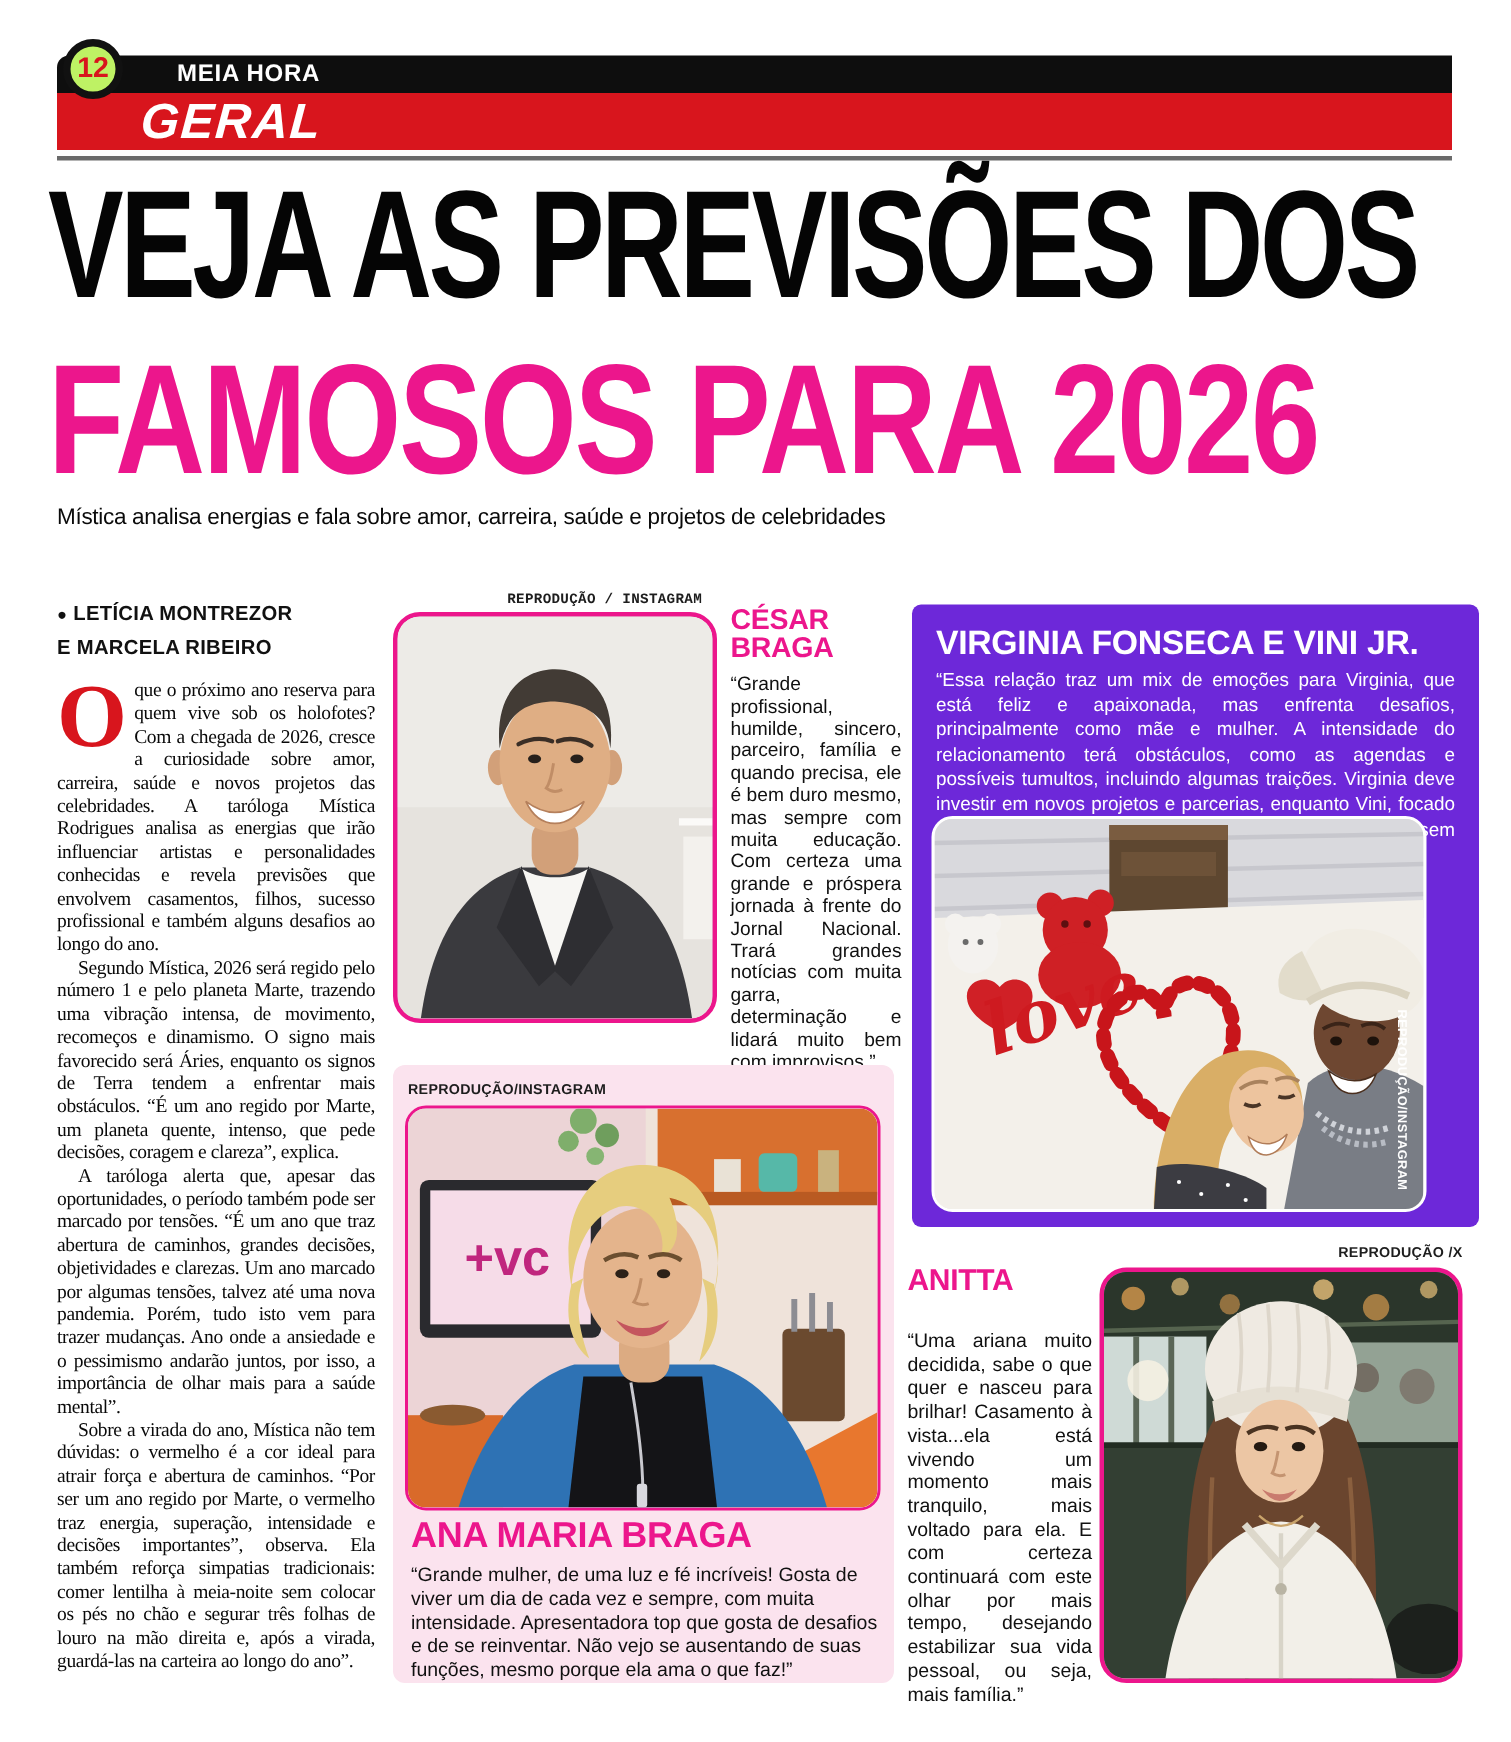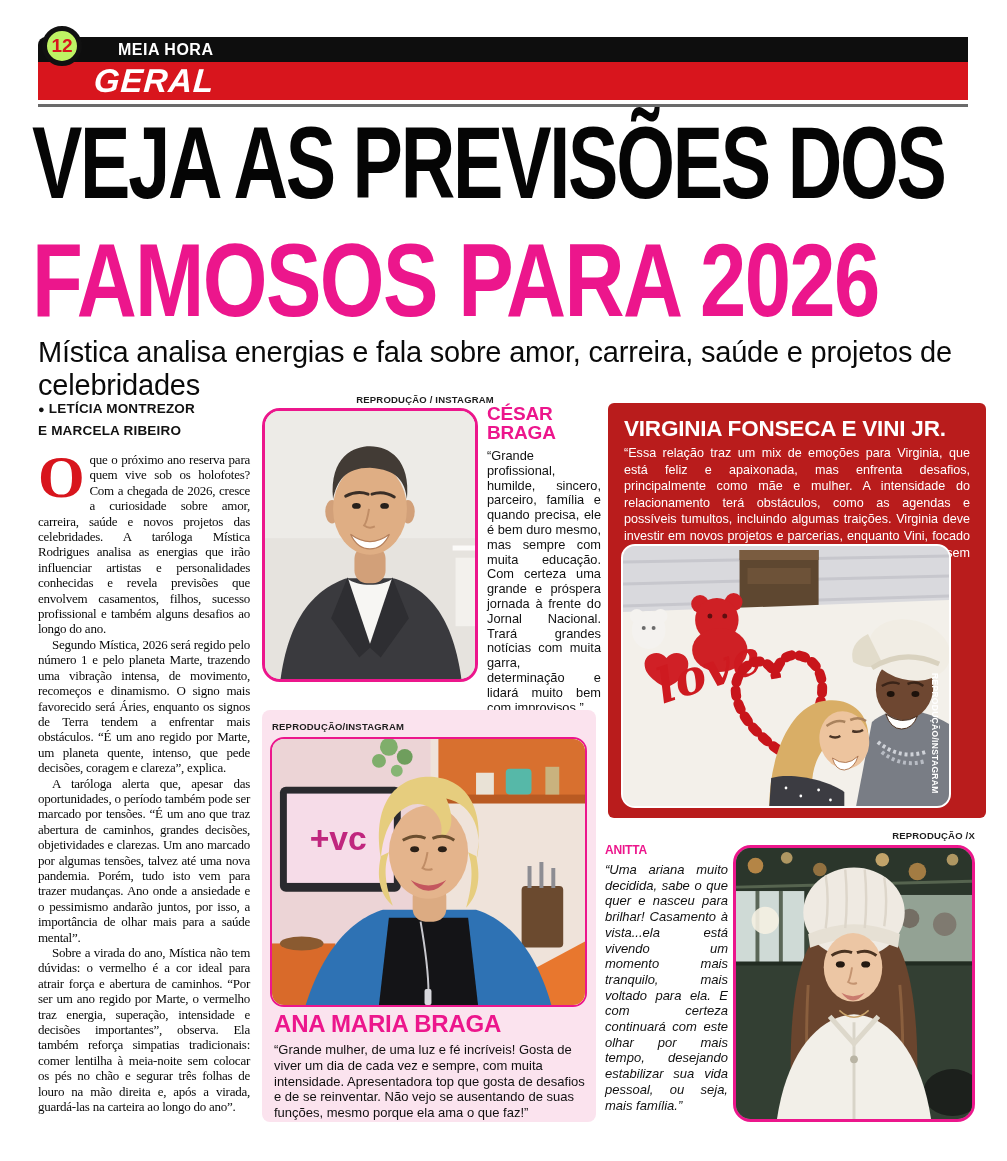--- a/index.html
+++ b/index.html
@@ -18,21 +18,21 @@
   .geral{color:#fff;font-weight:800;font-style:italic;font-size:33px;letter-spacing:1px;margin-left:56px;transform:skewX(-4deg);}
   .hrule{position:absolute;left:38px;top:104px;width:930px;height:3px;background:#6a6a6a;}
 
   
   .h1a{position:absolute;left:32px;top:112px;white-space:nowrap;}
   .h1a span{display:inline-block;transform:scaleX(.74);transform-origin:left top;
             font-size:102px;font-weight:700;letter-spacing:-3px;color:#050505;line-height:1;}
   .h1b{position:absolute;left:32px;top:228px;white-space:nowrap;}
   .h1b span{display:inline-block;transform:scaleX(.80);transform-origin:left top;
             font-size:104px;font-weight:800;letter-spacing:-2px;color:#ec168c;line-height:1;}
-  .subtitle{position:absolute;left:38px;top:336px;width:945px;font-size:29px;color:#0a0a0a;letter-spacing:-.2px;}
+  .subtitle{position:absolute;left:38px;top:336px;width:945px;font-size:15px;color:#0a0a0a;letter-spacing:-.2px;}
 
   
   .byline{position:absolute;left:38px;top:398px;font-size:13.5px;font-weight:800;line-height:21px;letter-spacing:.2px;}
   .byline .dot{font-size:11px;margin-right:4px;}
   .article{position:absolute;left:38px;top:452px;width:212px;
            font-family:"Liberation Serif",serif;font-size:13px;line-height:15.4px;
            text-align:justify;letter-spacing:-.25px;color:#090909;}
   .article p{margin:0;}
   .article p.ind{text-indent:14px;}
   .dropcap{float:left;color:#d8151d;font-weight:700;font-size:60px;line-height:46px;
@@ -46,42 +46,42 @@
   .photo{position:absolute;border:3px solid #ec168c;overflow:hidden;background:#ddd;}
   .photo svg{display:block;width:100%;height:100%;}
 
   
   .sec-name{color:#ec168c;font-weight:800;letter-spacing:-.2px;}
   .cesar-col{position:absolute;left:487px;top:404px;width:114px;}
   .cesar-col .sec-name{font-size:19px;line-height:19px;}
   .cesar-col .quote{margin-top:7px;font-size:12.8px;line-height:14.8px;text-align:justify;color:#101010;}
 
   
-  .vbox{position:absolute;left:608px;top:403px;width:378px;height:415px;background:#b91c1c;border-radius:6px;}
+  .vbox{position:absolute;left:608px;top:403px;width:378px;height:415px;background:#6d28d9;border-radius:6px;}
   .vbox .vname{margin:13px 16px 0 16px;color:#fff;font-size:22.5px;font-weight:800;letter-spacing:-.2px;}
   .vbox .vquote{margin:3px 16px 0 16px;color:#fff;font-size:12.6px;line-height:16.6px;text-align:justify;}
   .vphoto{position:absolute;left:13px;top:141px;width:326px;height:260px;border-radius:14px;
           border:2px solid #fff;overflow:hidden;background:#eee;}
   .vphoto svg{display:block;width:100%;height:100%;}
   .vcredit{position:absolute;right:9px;bottom:12px;writing-mode:vertical-rl;
            color:#fff;font-size:8.5px;font-weight:700;letter-spacing:.3px;}
 
   
   .abox{position:absolute;left:262px;top:710px;width:334px;height:412px;background:#fbe3ee;border-radius:8px;}
   .abox .credit{position:absolute;left:10px;top:11px;}
   .aphoto{position:absolute;left:8px;top:27px;width:313px;height:266px;border-radius:14px;
           border:2.5px solid #ec168c;overflow:hidden;background:#eee;}
   .aphoto svg{display:block;width:100%;height:100%;}
   .abox .sec-name{position:absolute;left:12px;top:300px;font-size:24px;}
   .abox .quote{position:absolute;left:12px;top:332px;width:312px;font-size:13px;line-height:15.8px;color:#101010;}
 
   
   .anitta-col{position:absolute;left:605px;top:843px;width:123px;}
-  .anitta-col .sec-name{font-size:12px;}
-  .anitta-col .quote{margin-top:5px;font-size:13px;line-height:15.7px;text-align:justify;color:#101010;font-style:italic;}
+  .anitta-col .sec-name{font-size:20px;}
+  .anitta-col .quote{margin-top:20px;font-size:13px;line-height:15.7px;text-align:justify;color:#101010;}
   .anitta-credit{position:absolute;left:733px;top:830px;width:242px;}
 </style>
 </head>
 <body>
 
 <div class="page">
 
   <div class="pagenum">
     <span>12</span>
   </div>
@@ -106,21 +106,21 @@
     <span>E MARCELA RIBEIRO</span>
   </div>
 
   <div class="article">
     <p><span class="dropcap">O</span><span>que o próximo ano reserva para quem vive sob os holofotes? Com a chegada de 2026, cresce a curiosidade sobre amor, carreira, saúde e novos projetos das celebridades. A taróloga Mística Rodrigues analisa as energias que irão influenciar artistas e personalidades conhecidas e revela previsões que envolvem casamentos, filhos, sucesso profissional e também alguns desafios ao longo do ano.</span></p>
     <p class="ind">Segundo Mística, 2026 será regido pelo número 1 e pelo planeta Marte, trazendo uma vibração intensa, de movimento, recomeços e dinamismo. O signo mais favorecido será Áries, enquanto os signos de Terra tendem a enfrentar mais obstáculos. “É um ano regido por Marte, um planeta quente, intenso, que pede decisões, coragem e clareza”, explica.</p>
     <p class="ind">A taróloga alerta que, apesar das oportunidades, o período também pode ser marcado por tensões. “É um ano que traz abertura de caminhos, grandes decisões, objetividades e clarezas. Um ano marcado por algumas tensões, talvez até uma nova pandemia. Porém, tudo isto vem para trazer mudanças. Ano onde a ansiedade e o pessimismo andarão juntos, por isso, a importância de olhar mais para a saúde mental”.</p>
     <p class="ind">Sobre a virada do ano, Mística não tem dúvidas: o vermelho é a cor ideal para atrair força e abertura de caminhos. “Por ser um ano regido por Marte, o vermelho traz energia, superação, intensidade e decisões importantes”, observa. Ela também reforça simpatias tradicionais: comer lentilha à meia-noite sem colocar os pés no chão e segurar três folhas de louro na mão direita e, após a virada, guardá-las na carteira ao longo do ano”.</p>
   </div>
 
-  <div class="credit r" style="position:absolute;left:278px;top:394px;width:216px;">REPRODUÇÃO / INSTAGRAM</div>
+  <div class="credit r" style="position:absolute;left:252px;top:394px;width:216px;font-family:Liberation Mono, monospace;">REPRODUÇÃO / INSTAGRAM</div>
   <div class="photo" style="left:262px;top:408px;width:210px;height:268px;border-radius:18px;">
     <svg viewBox="0 0 216 274" preserveAspectRatio="none">
       <rect width="216" height="274" fill="#e6e3de"></rect>
       <rect width="216" height="130" fill="#edebe7"></rect>
       <rect x="196" y="150" width="20" height="70" fill="#f3f1ed"></rect>
       <line x1="193" y1="140" x2="216" y2="140" stroke="#fbfaf8" stroke-width="5"></line>
       <path d="M16 274 C26 202 58 180 84 171 L132 171 C162 180 192 202 202 274 Z" fill="#3a3a3e"></path>
       <path d="M84 171 L108 242 L132 171 C120 180 96 180 84 171 Z" fill="#f7f6f3"></path>
       <path d="M85 170 L68 212 L97 252 L109 241 Z" fill="#2e2e32"></path>
       <path d="M131 170 L148 212 L119 252 L107 241 Z" fill="#2e2e32"></path>

